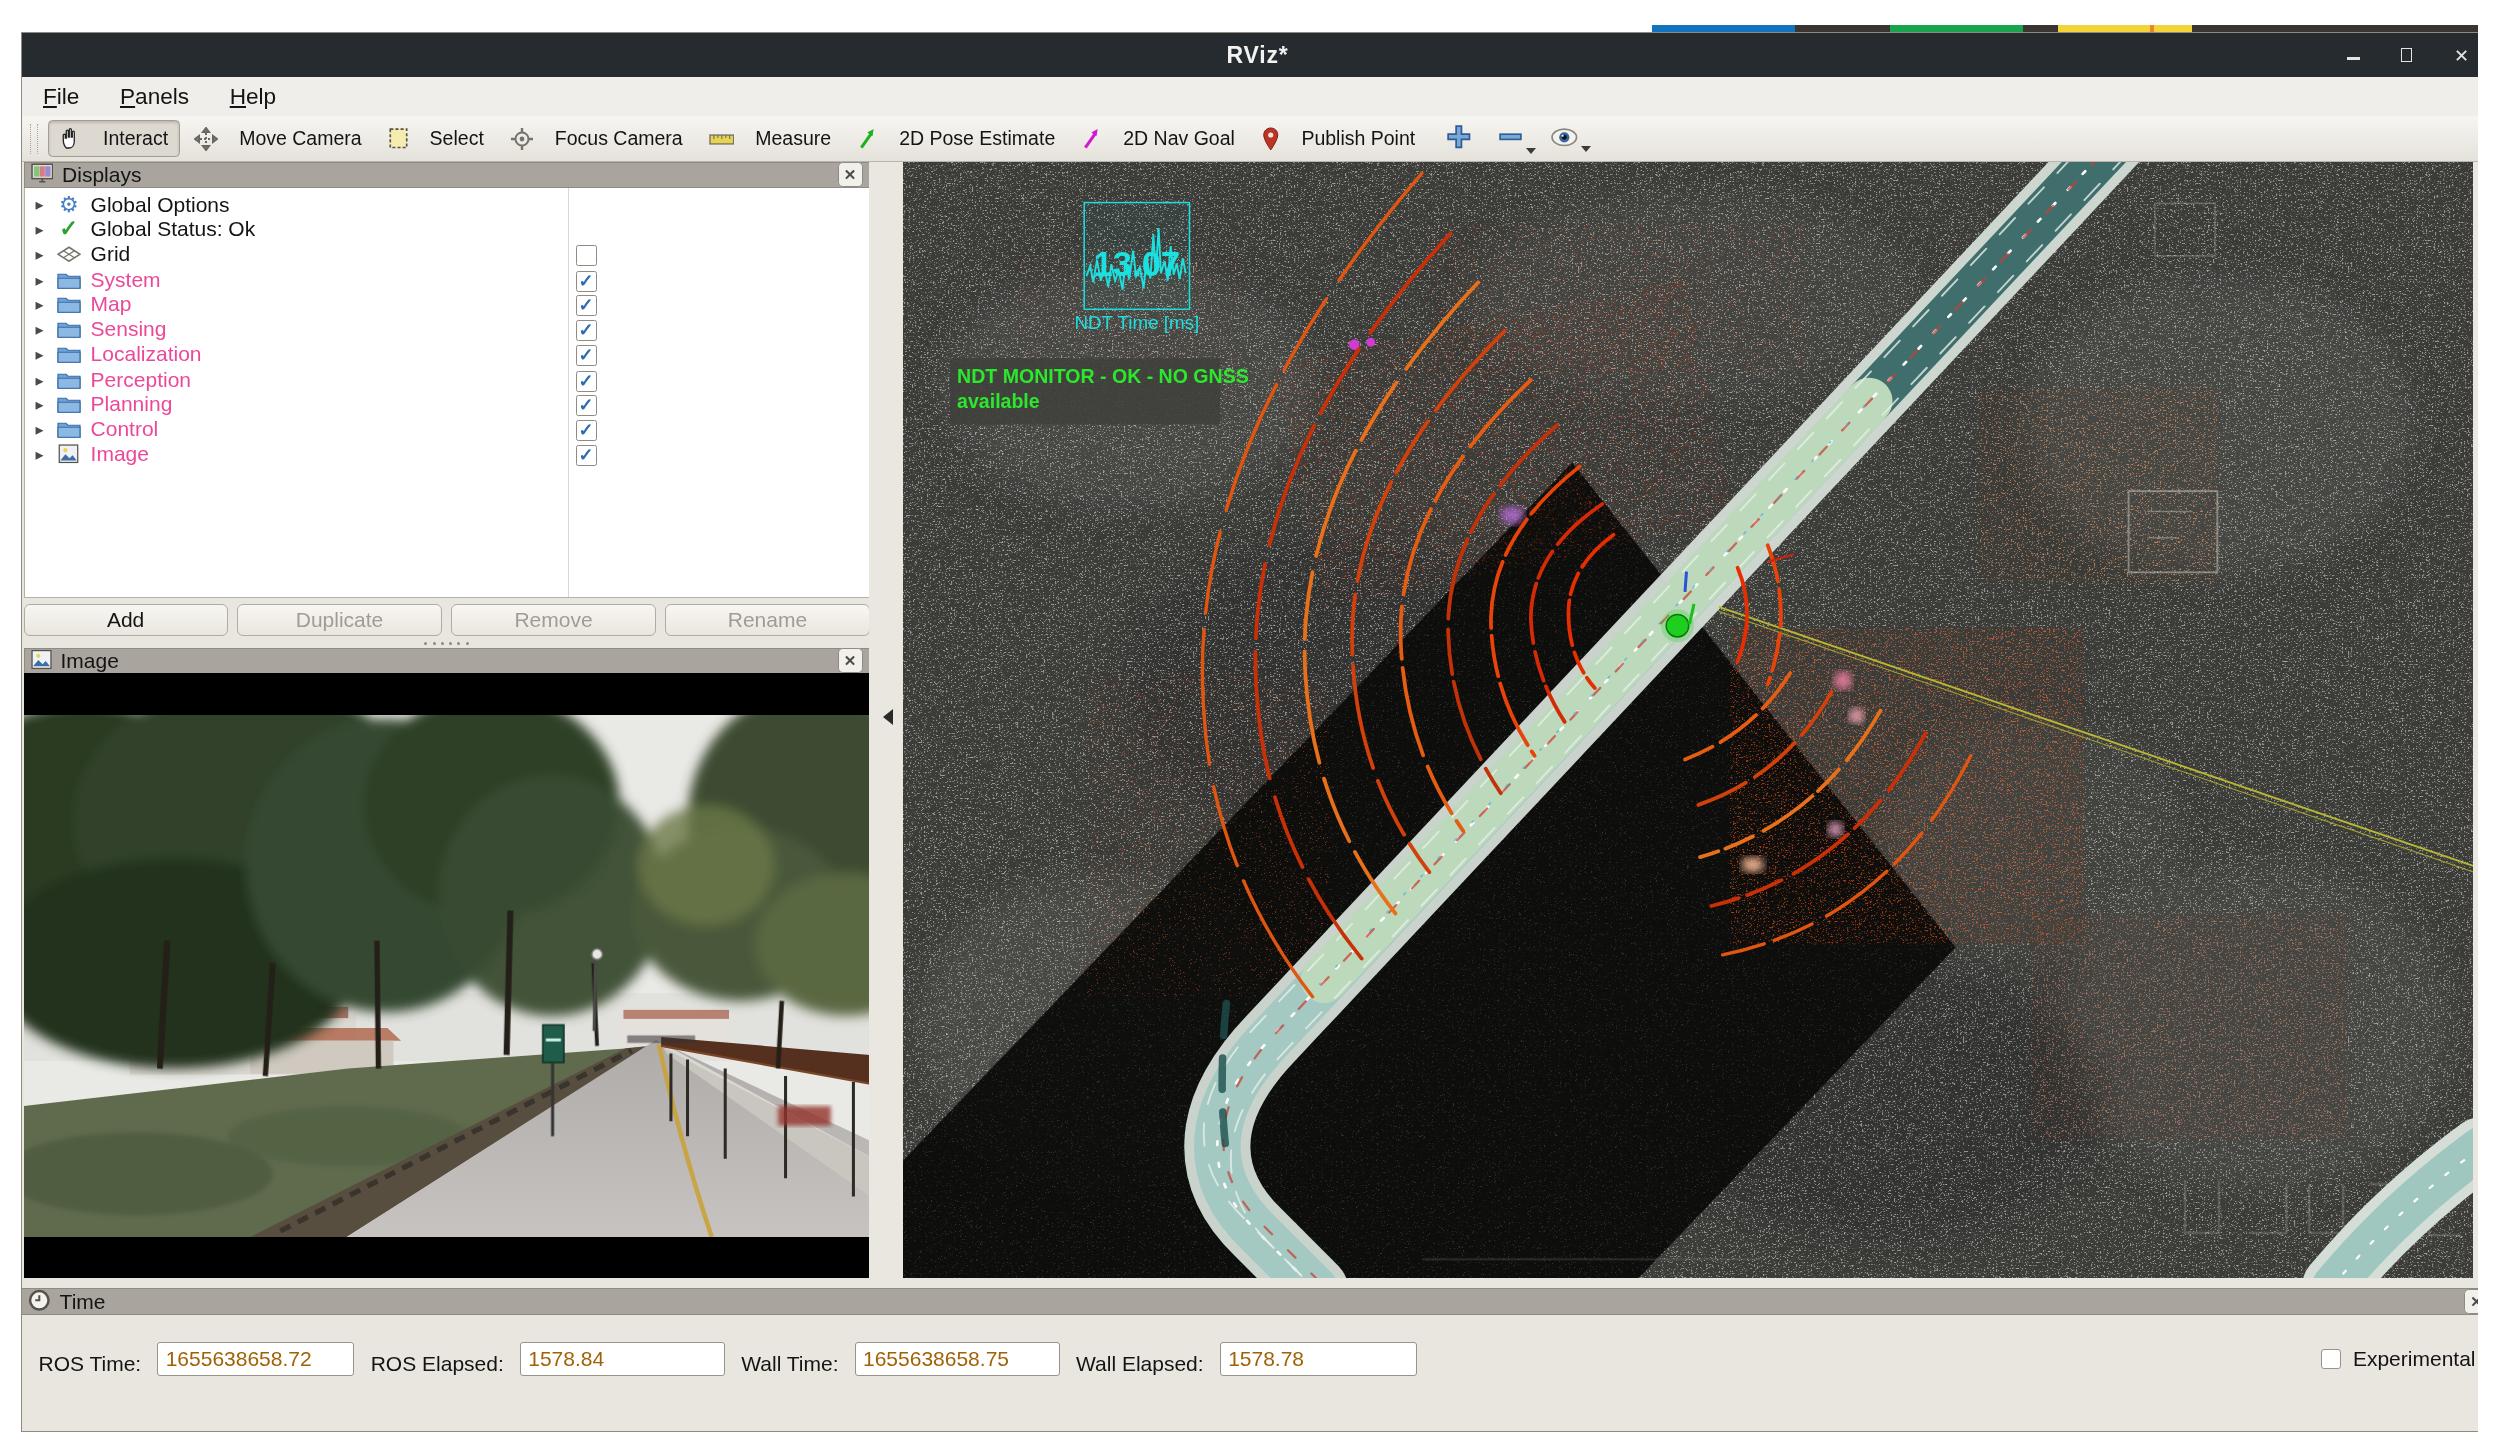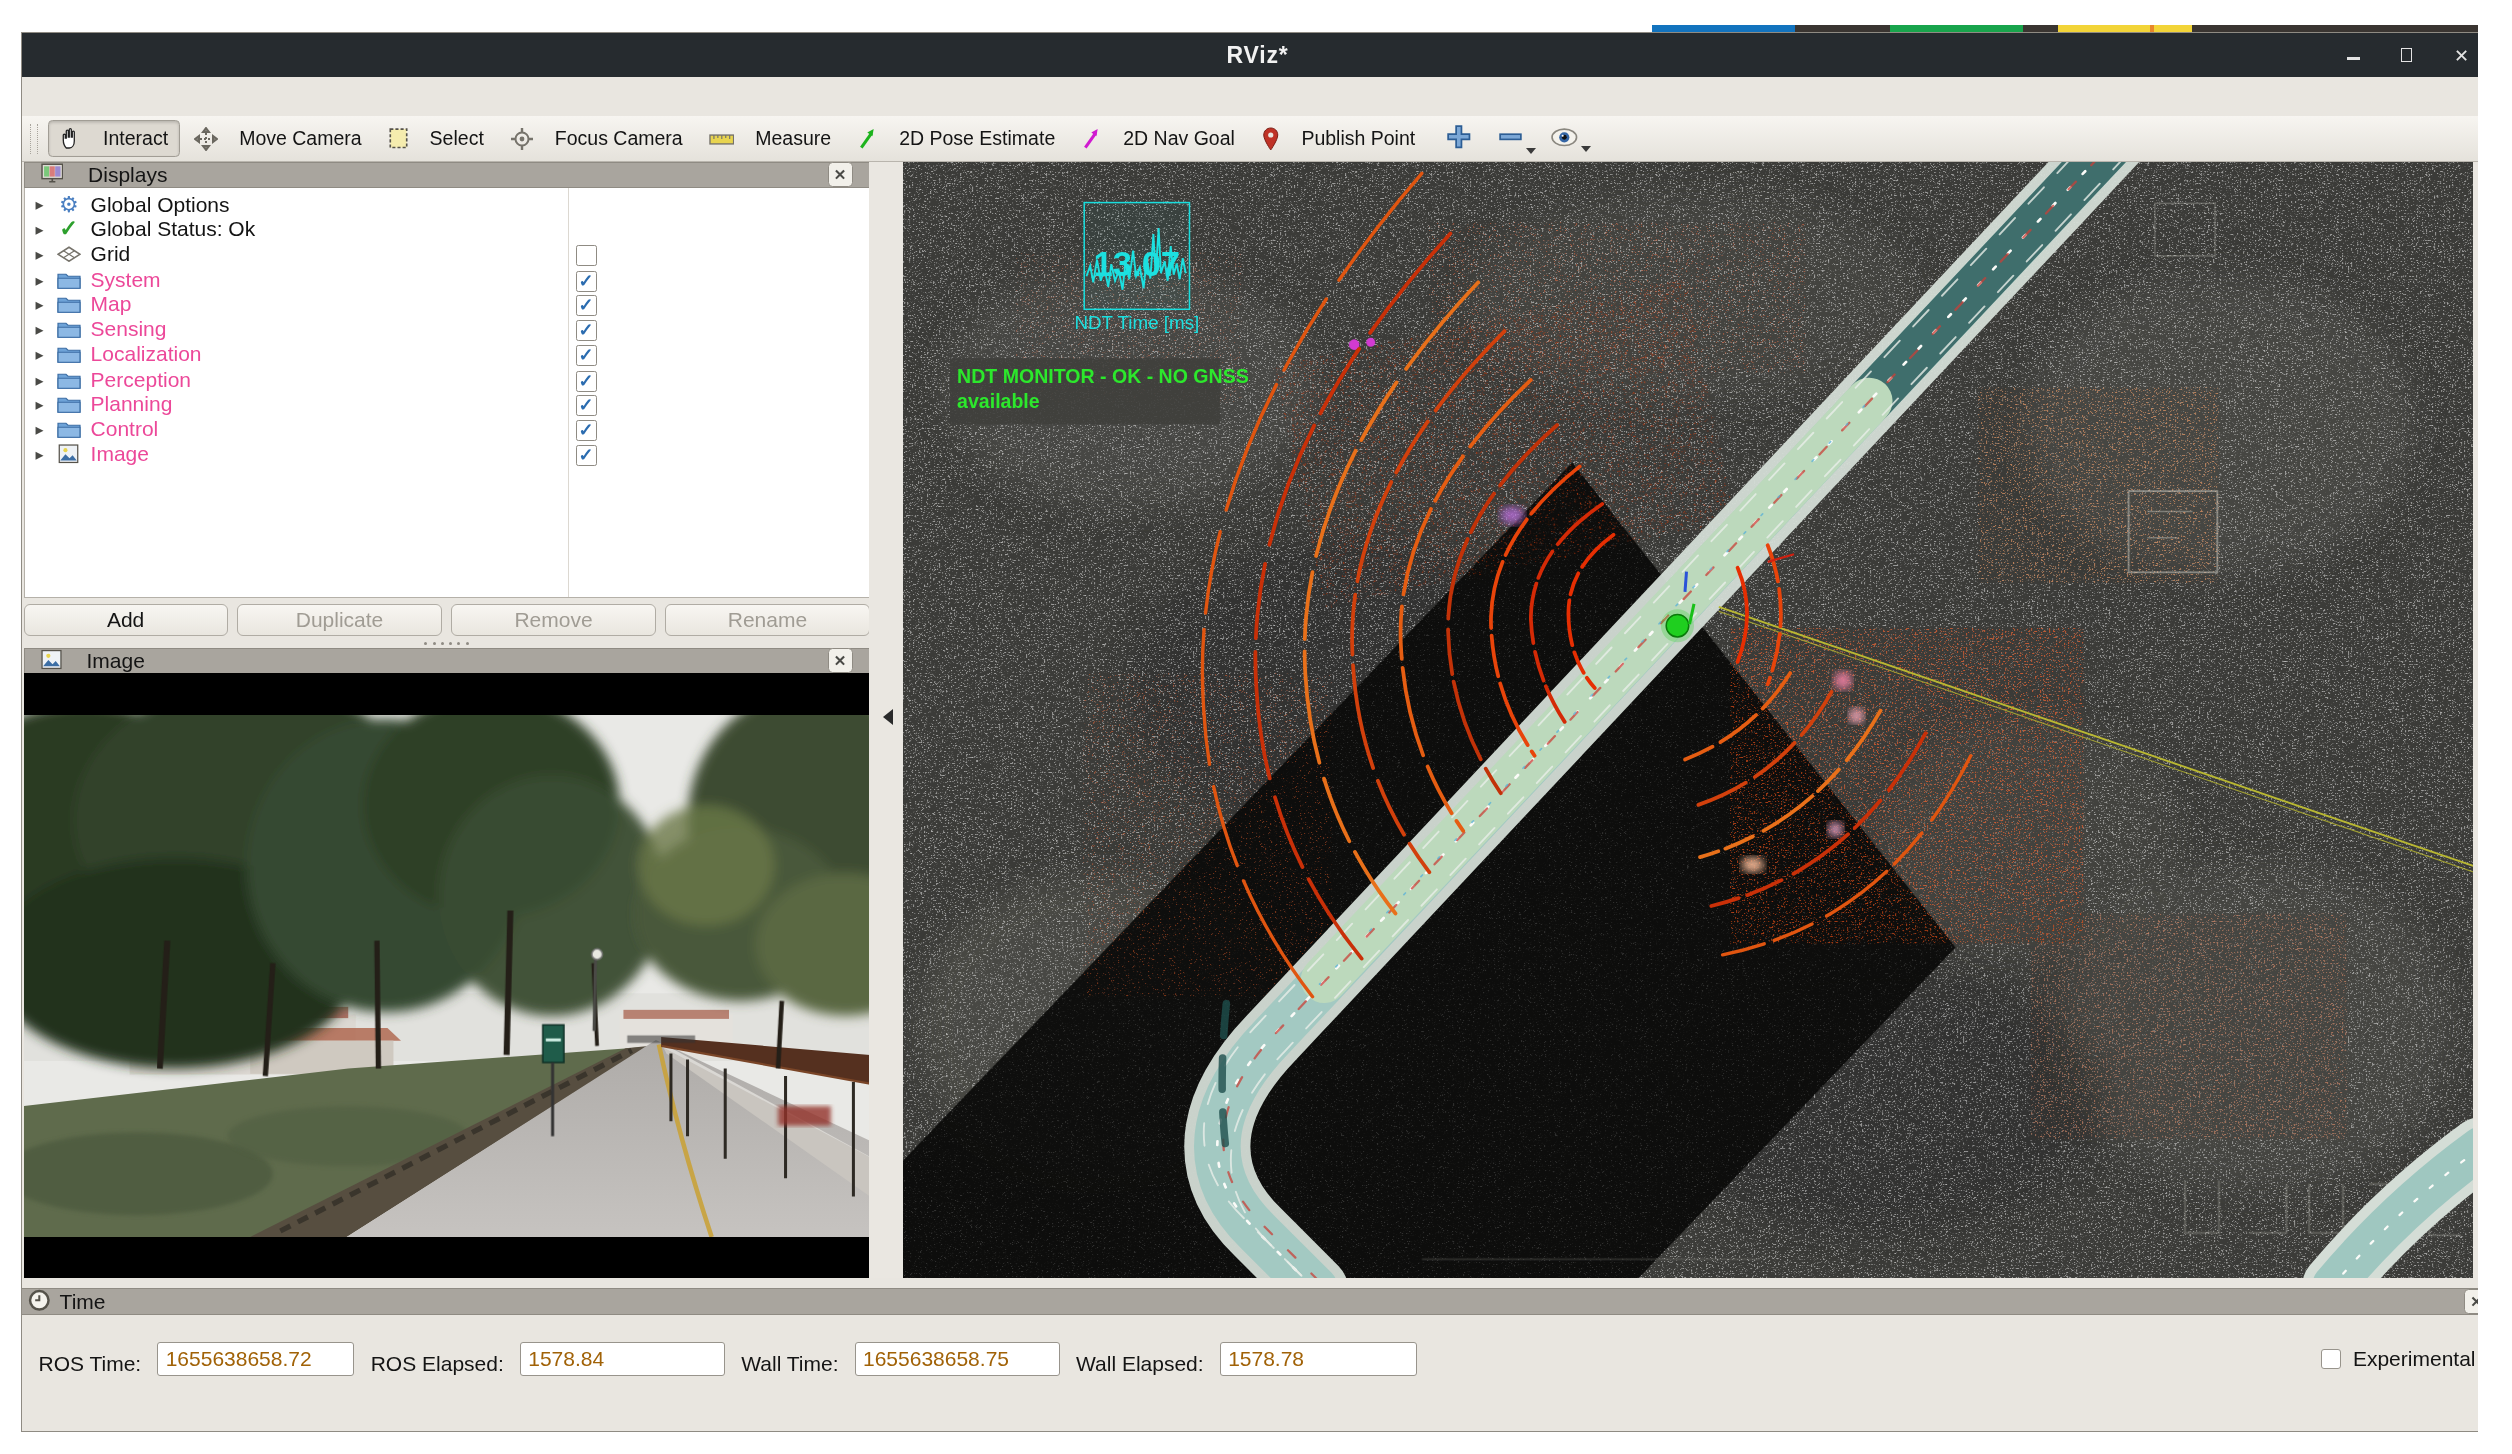--- a/index.html
+++ b/index.html
@@ -28,21 +28,21 @@
   .tb-handle{width:6px;height:30px;border-left:1.5px dotted #a8a49c;border-right:1.5px dotted #a8a49c;margin:0 7.5px 0 1.5px;}
   .tool{display:flex;align-items:center;gap:21px;padding:5.3px 10.5px;font-size:19.5px;border-radius:4.5px;border:0.8px solid transparent;}
   .tool.active{background:#ddd9d1;border:0.8px solid #a19d95;box-shadow:inset 0 1.5px 3px rgba(0,0,0,.18);}
   .tool svg{display:block;}
   .tb-extra{display:flex;align-items:center;gap:25.6px;margin-left:16.5px;}
   .ddwrap{position:relative;}
   .caret{position:absolute;right:-12px;bottom:-6px;width:0;height:0;border:5.3px solid transparent;border-top:6.8px solid #3a3a3a;}
   
   .content{position:absolute;left:0;top:129px;width:2473px;height:1116px;background:#e9e6e0;}
   .panel-header{height:25.6px;background:#a9a59e;border:0.8px solid #8f8b83;box-sizing:border-box;
-                display:flex;align-items:center;gap:25px;padding:0 16px;}
+                display:flex;align-items:center;gap:9px;padding:0 6px;}
   .ph-title{font-size:21px;color:#141414;}
   .ph-close{margin-left:auto;width:23px;height:23px;background:#f2f0ea;border:0.8px solid #8f8b83;border-radius:4.5px;
             display:flex;align-items:center;justify-content:center;font-size:15px;font-weight:bold;color:#4a4a46;}
   .displays-header{position:absolute;left:1.5px;top:0;width:846px;}
   .tree{position:absolute;left:1.5px;top:25.6px;width:846px;height:410px;background:#fff;
         border:0.8px solid #b5b1a9;border-top:none;box-sizing:border-box;}
   .tree-colsep{position:absolute;left:543px;top:0;height:100%;width:0.8px;background:#dcd8d1;}
   .trow{position:absolute;left:0;width:526px;height:25px;display:flex;align-items:center;gap:9px;padding-left:7.5px;}
   .texp{width:15px;font-size:16px;color:#4a4a46;text-align:center;flex:none;}
   .ticon{width:25.6px;display:flex;justify-content:center;flex:none;}
@@ -106,20 +106,25 @@
 
     <div class="titlebar">
       <span class="title">RViz*</span>
       <span class="winbtns">
         <span class="wb wb-min"></span>
         <span class="wb wb-max"></span>
         <span class="wb wb-close"></span>
       </span>
     </div>
 
+    <div class="menubar">
+      <span class="menu-item">File</span>
+      <span class="menu-item">Panels</span>
+      <span class="menu-item">Help</span>
+    </div>
 
     <div class="toolbar">
       <span class="tb-handle"></span>
       <span class="tool active">
         <span>
             <svg width="22.6" height="24" viewBox="0 0 22 24">
               <path d="M6 21c-2-2-3-5-3-8v-5c0-1.2 2-1.2 2 0v3h1V4c0-1.2 2-1.2 2 0v6h1V2.5c0-1.2 2-1.2 2 0V10h1V5c0-1.2 2-1.2 2 0v9c0 4-2 7-5 7z" fill="#fff" stroke="#222" stroke-width="1.3"></path>
             </svg>
           </span>
         <span>Interact</span>

